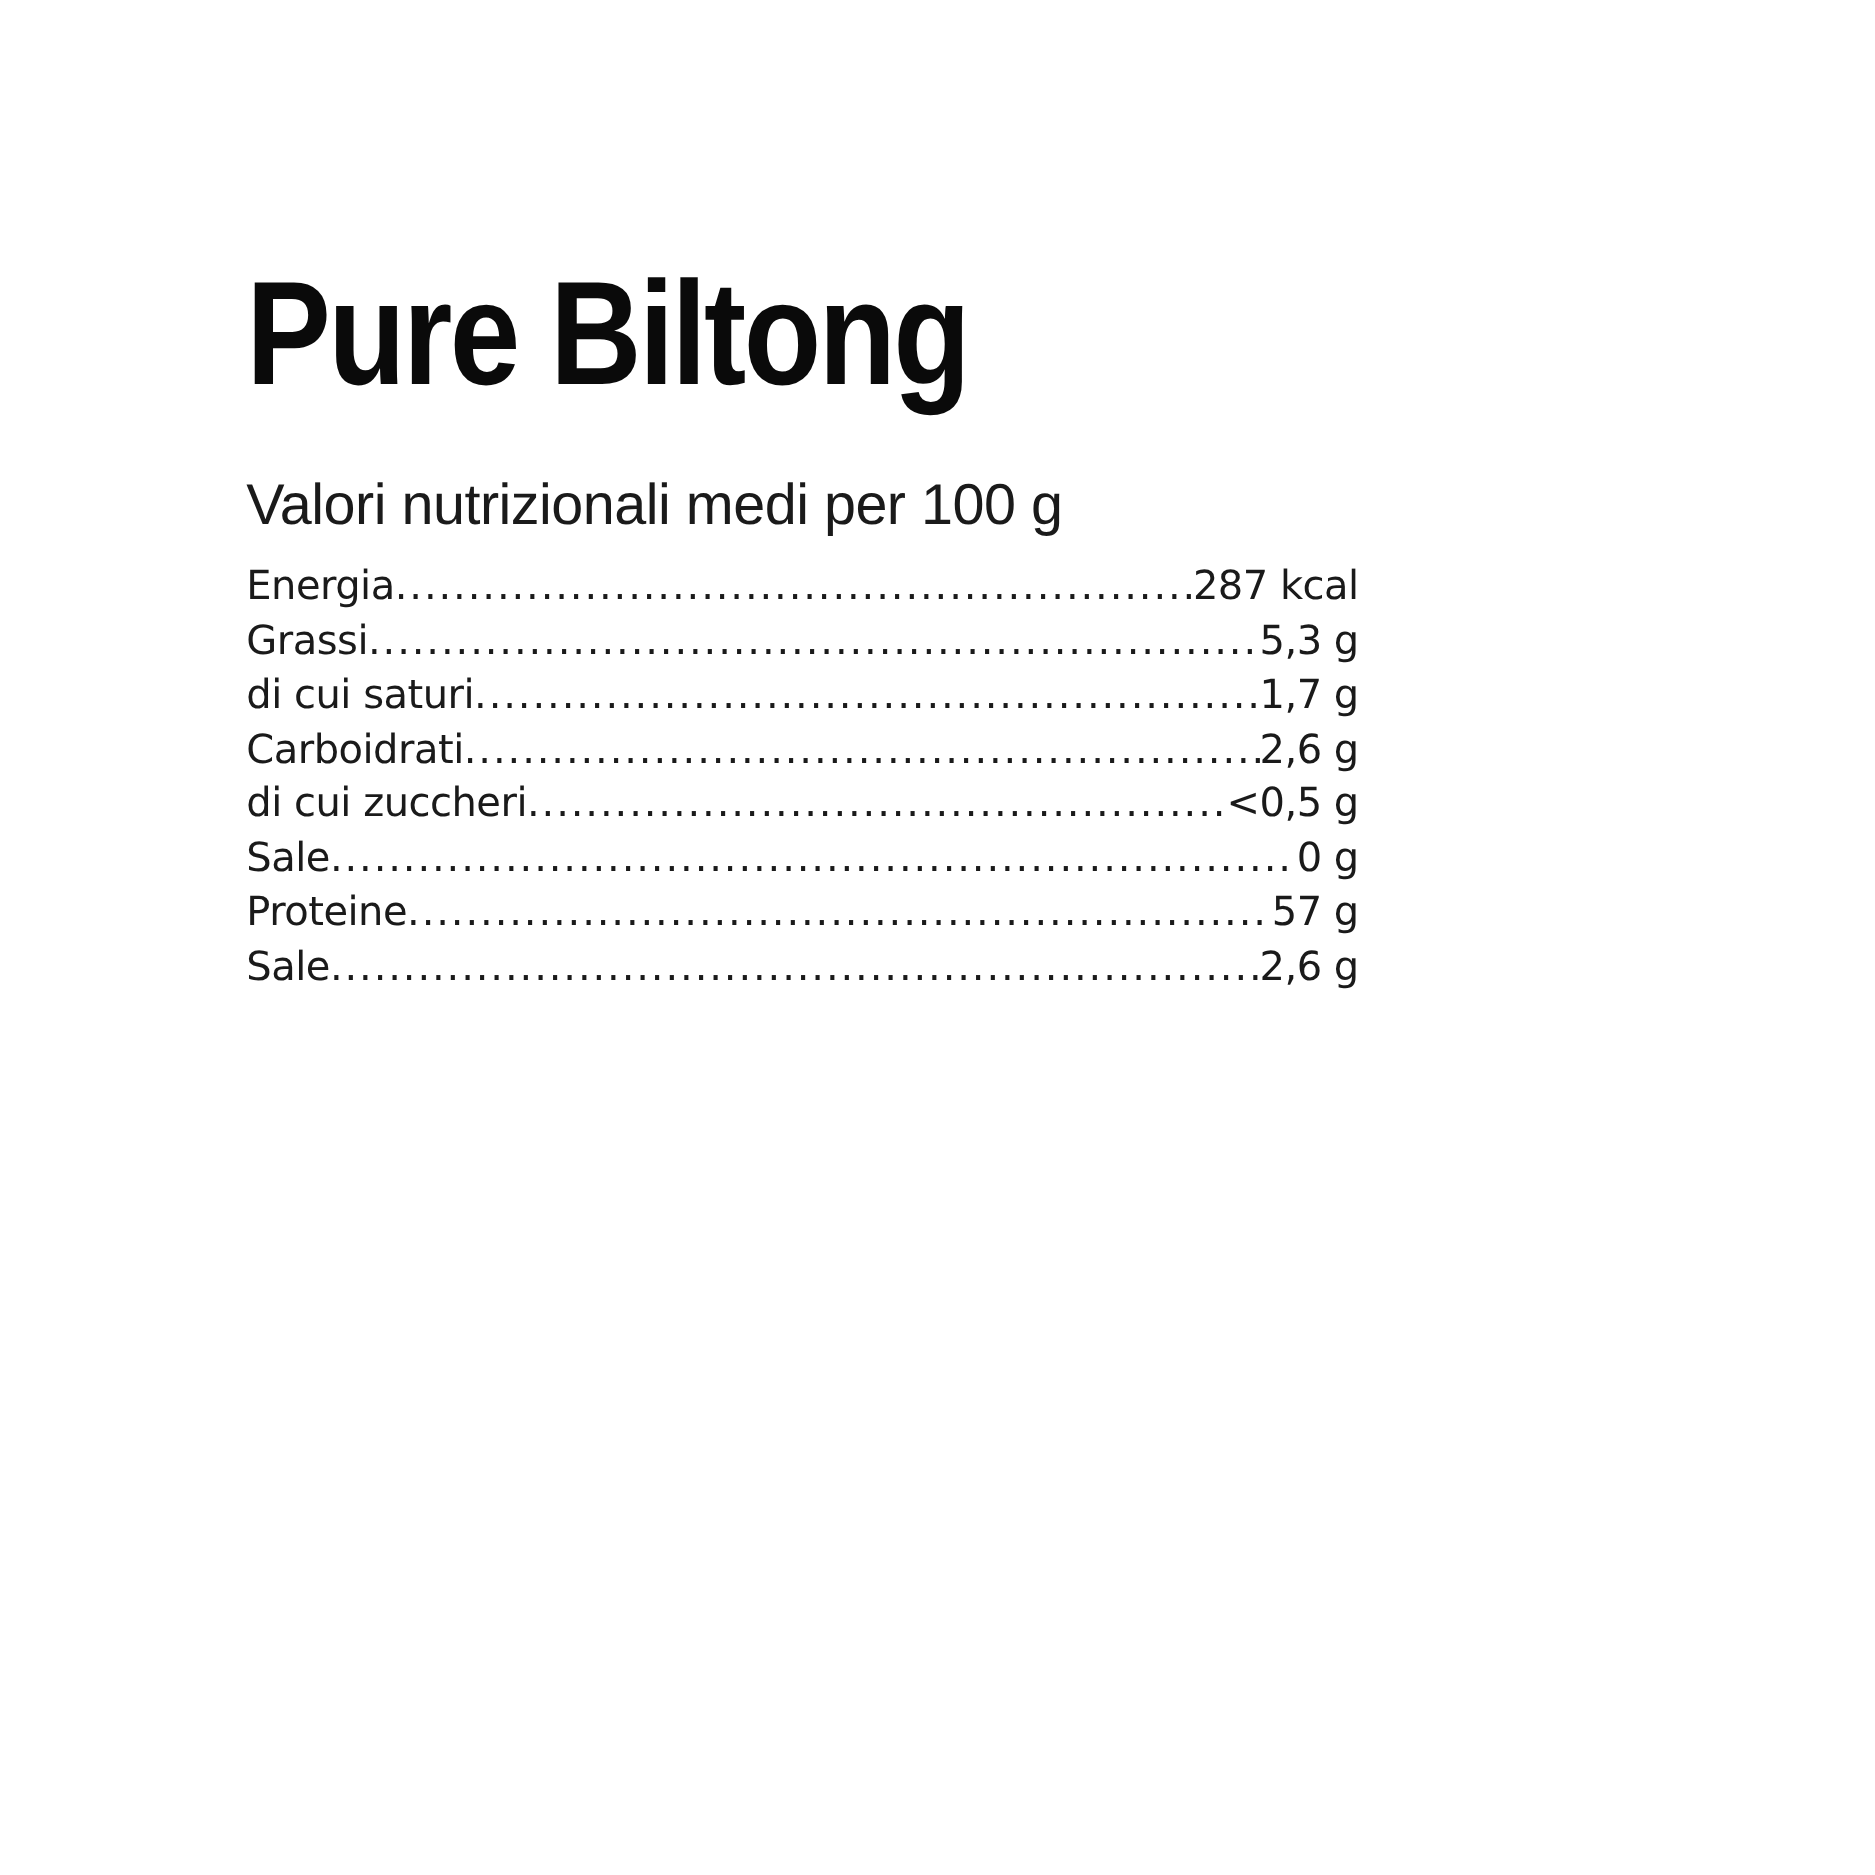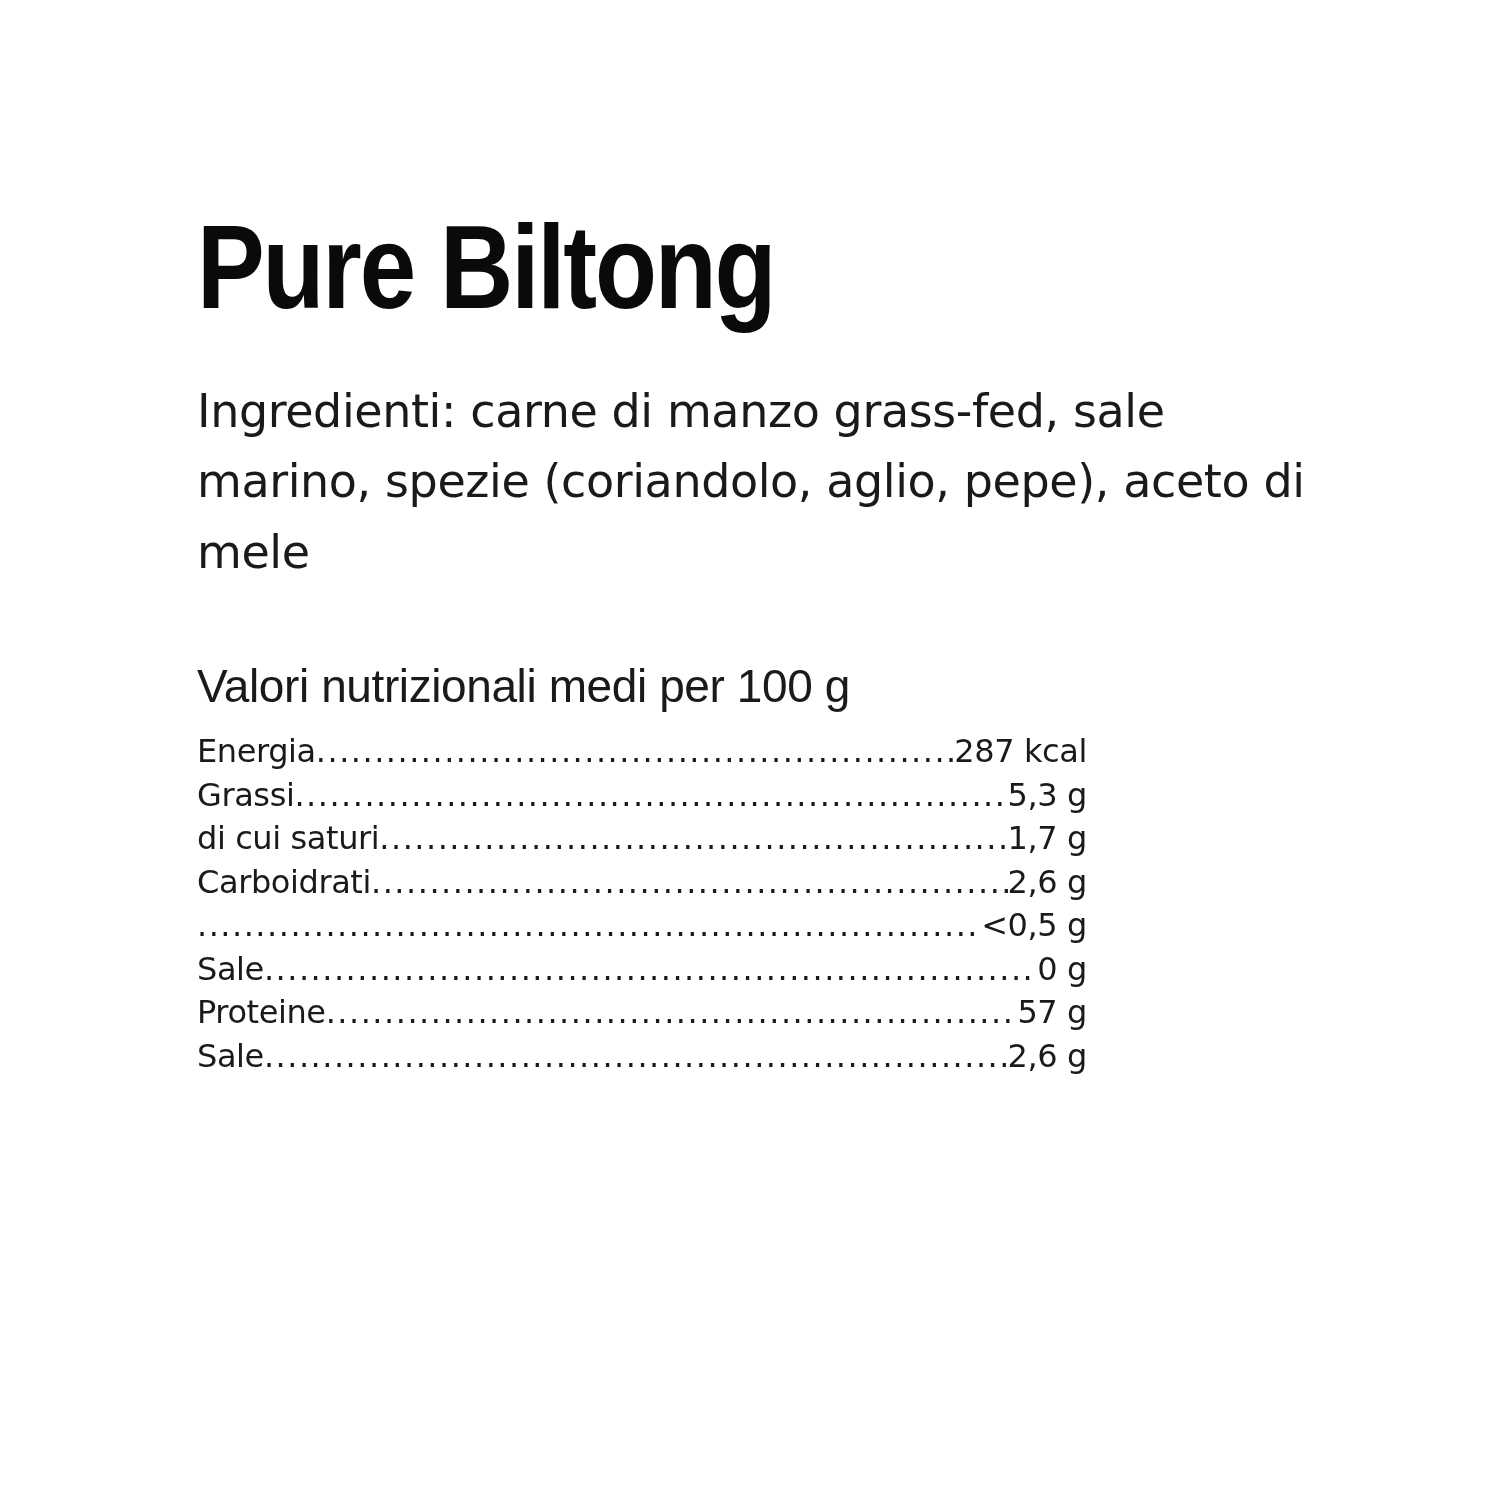--- a/index.html
+++ b/index.html
@@ -95,21 +95,20 @@
     padding-left: 0;
   }
 </style>
 </head>
 <body>
 
 <div class="page">
 
   <h1 class="product-title">Pure Biltong</h1>
 
-  <p class="ingredients">Ingredienti: carne di manzo grass-fed, sale marino, spezie (coriandolo, aglio, pepe), aceto di mele</p>
 
   <div class="nutrition-heading">Valori nutrizionali medi per 100 g</div>
 
   <div class="nutrition-table">
 
     <div class="nutrition-row">
       <span class="label">Energia</span>
       <span class="dots">.......................................................................................................</span>
       <span class="value">287 kcal</span>
     </div>
@@ -126,20 +125,21 @@
       <span class="value">1,7 g</span>
     </div>
 
     <div class="nutrition-row">
       <span class="label">Carboidrati</span>
       <span class="dots">.......................................................................................................</span>
       <span class="value">2,6 g</span>
     </div>
 
     <div class="nutrition-row sub">
+      <span class="label">di cui zuccheri</span>
       <span class="dots">.......................................................................................................</span>
       <span class="value">&lt;0,5 g</span>
     </div>
 
     <div class="nutrition-row">
       <span class="label">Sale</span>
       <span class="dots">.......................................................................................................</span>
       <span class="value">0 g</span>
     </div>
 

